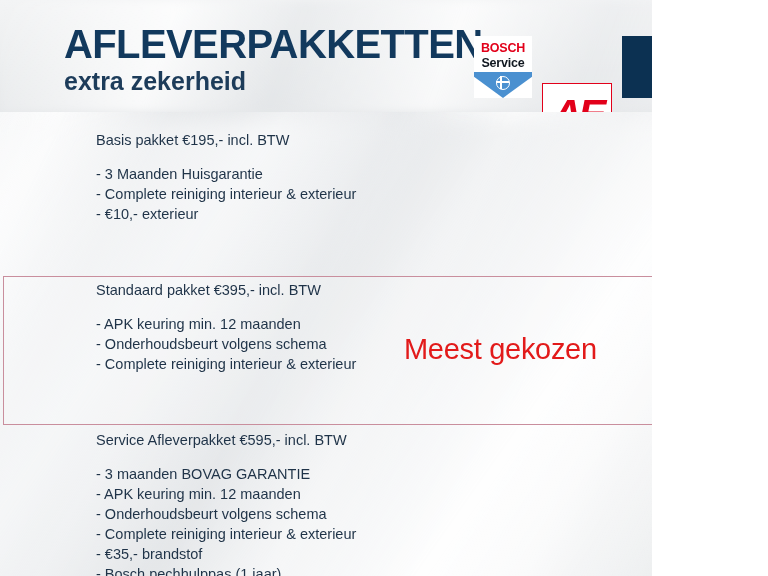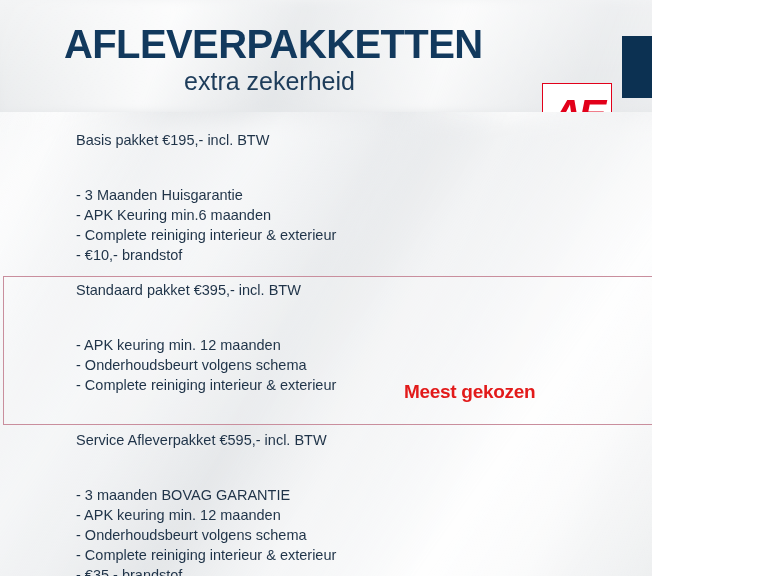--- a/index.html
+++ b/index.html
@@ -89,25 +89,25 @@
     font-family: "Liberation Sans", sans-serif;
     font-weight: 700;
     font-size: 40px;
     line-height: 40px;
     letter-spacing: -0.6px;
     color: #12395d;
     white-space: nowrap;
   }
   #brand-sub {
     font-family: "Liberation Sans", sans-serif;
-    font-weight: 400;
+    font-weight: 700;
     font-size: 25px;
     line-height: 28px;
     color: #1d3c5a;
-    text-align: center;
+    text-align: left;
     margin-top: 3px;
     padding-right: 1px;
     white-space: nowrap;
   }
 
   
   #bosch-logo {
     position: absolute;
     left: 474px; top: 36px;
     width: 58px; height: 62px;
@@ -175,28 +175,28 @@
     left: 622px; top: 36px;
     width: 100px; height: 62px;
     background:#0c3152;
   }
 
   
   .pkg {
     position: absolute;
     left: 0; width: 768px;
   }
-  .pkg-inner { padding-left: 76px; }
+  .pkg-inner { padding-left: 96px; }
   .pkg-title {
     font-family:"Liberation Sans", sans-serif;
     font-size: 14.5px;
     color:#1f3348;
     white-space: nowrap;
   }
-  .pkg-list { list-style:none; margin-top: 37px; }
+  .pkg-list { list-style:none; margin-top: 16px; }
   .pkg-list li {
     font-family:"Liberation Sans", sans-serif;
     font-size: 14.5px;
     line-height: 20px;
     color:#1f3348;
     white-space: nowrap;
   }
 
   #pkg-basis  { top: 132px; }
   #pkg-standaard-box {
@@ -206,63 +206,67 @@
     border: 1.3px solid #c98e9d;
     background: rgba(255,255,255,0.16);
   }
   #pkg-standaard { top: 282px; }
   #pkg-comfort   { top: 432px; }
 
   #meest-gekozen {
     position:absolute;
     left: 404px; top: 333px;
     font-family:"Liberation Sans", sans-serif;
-    font-weight:700;
-    font-size: 19px;
+    font-weight:400;
+    font-size: 29px;
     line-height: 32px;
     letter-spacing: -0.3px;
     color:#e21a1a;
     white-space: nowrap;
-    margin-top: 43px;
   }
 </style>
 </head>
 <body>
 
 <div id="page">
 
   <div class="sheen sheen-a"></div>
   <div class="sheen sheen-b"></div>
 
   <div id="header">
     <div class="hdr-sheen"></div>
 
     <div id="brand-text">
       <div id="brand-title">AFLEVERPAKKETTEN</div>
       <div id="brand-sub">extra zekerheid</div>
     </div>
 
+    <div id="bosch-logo">
+      <div class="bosch-word">BOSCH</div>
+      <div class="bosch-service">Service</div>
+      <div class="bosch-chevron"></div>
+      <div class="bosch-mark"></div>
+    </div>
 
     <div id="ae-logo">
       <div class="ae-text">AE</div>
     </div>
 
     <div id="navy-block"></div>
   </div>
 
   <div id="pkg-standaard-box"></div>
 
   <div class="pkg" id="pkg-basis">
     <div class="pkg-inner">
       <div class="pkg-title">Basis pakket €195,- incl. BTW</div>
       <ul class="pkg-list">
         <li>- 3 Maanden Huisgarantie</li>
-        <li>- APK Keuring min.6 maanden</li>
         <li>- Complete reiniging interieur &amp; exterieur</li>
-        <li>- €10,- brandstof</li>
+        <li>- €10,- exterieur</li>
       </ul>
     </div>
   </div>
 
   <div class="pkg" id="pkg-standaard">
     <div class="pkg-inner">
       <div class="pkg-title">Standaard pakket €395,- incl. BTW</div>
       <ul class="pkg-list">
         <li>- APK keuring min. 12 maanden</li>
         <li>- Onderhoudsbeurt volgens schema</li>

